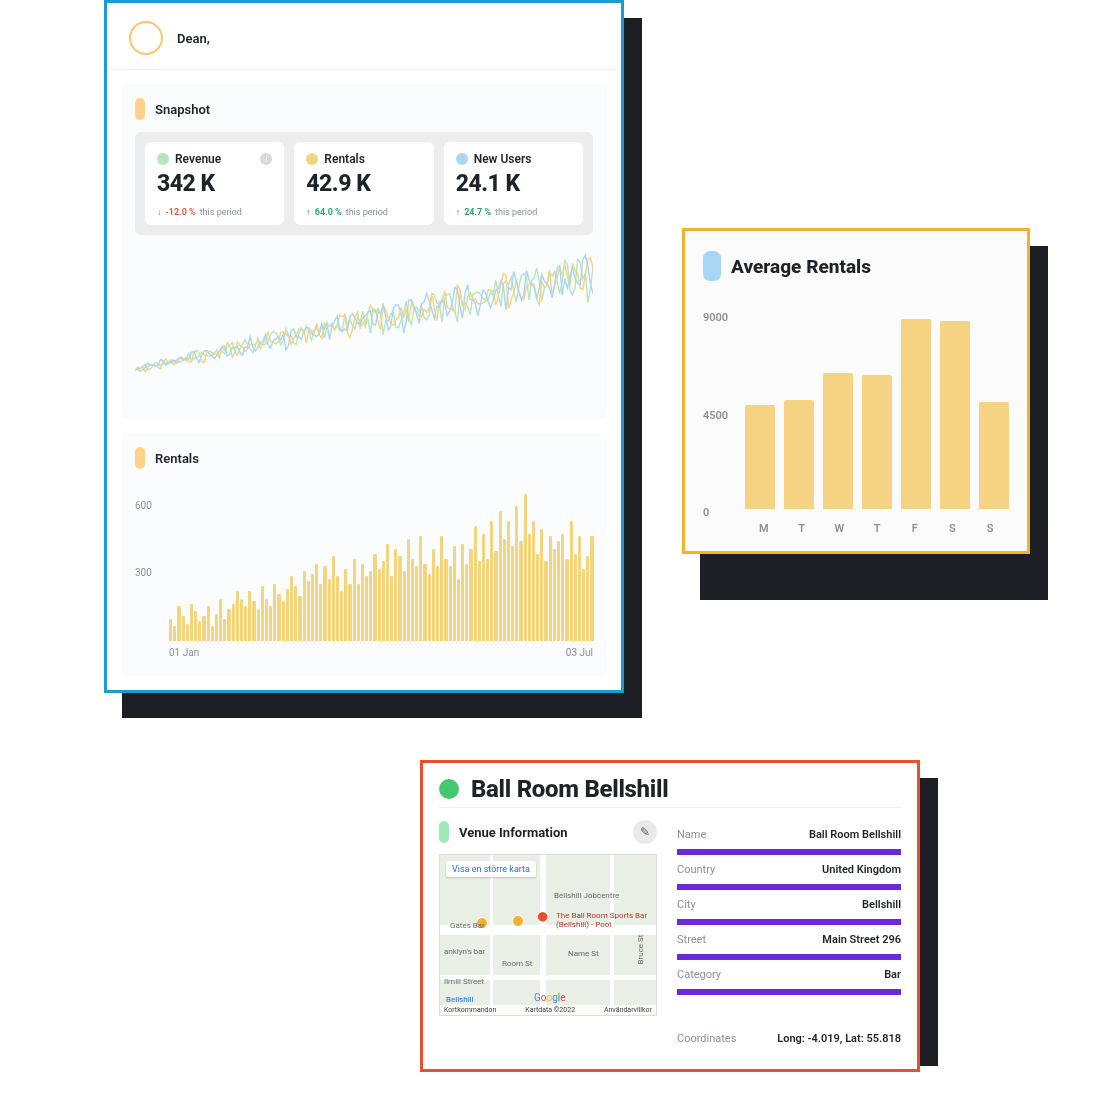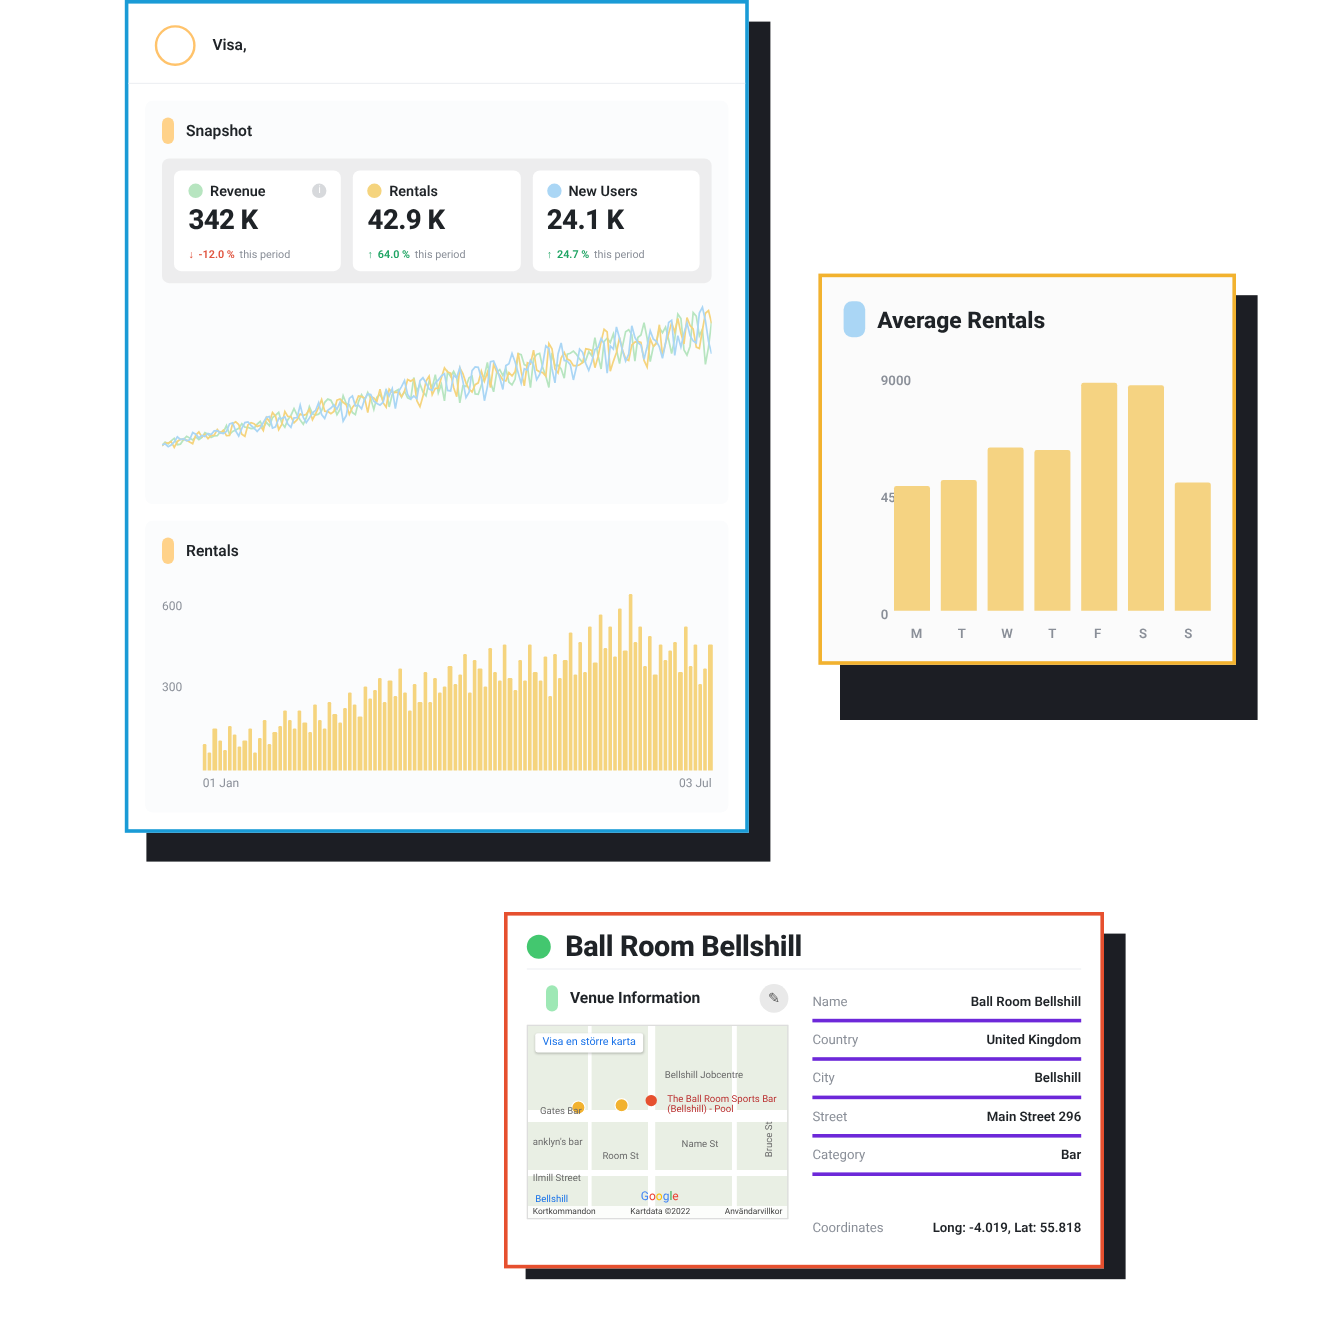--- a/index.html
+++ b/index.html
@@ -107,21 +107,21 @@
     z-index:2;
     padding:20px 18px 16px;
   }
   .avg .sec-head { margin-bottom:24px; }
   .avg-title { font-size:19px; font-weight:800; color:#1f2327; }
   .avg-chart {
     position:relative;
     height:230px;
     padding-left:42px;
   }
-  .avg-ytick { position:absolute; left:0; font-size:11px; color:#8a8f98; font-weight:600; transform:translateY(-50%);margin-left:31px; }
+  .avg-ytick { position:absolute; left:0; font-size:11px; color:#8a8f98; font-weight:600; transform:translateY(-50%); }
   .avg-bars {
     position:absolute;
     left:42px; right:0; top:0; bottom:26px;
     display:flex; align-items:flex-end; gap:9px;
   }
   .avg-bars span { flex:1; background:#f5d382; border-radius:2px 2px 0 0; }
   .avg-xrow {
     position:absolute; left:42px; right:0; bottom:0;
     display:flex;
   }
@@ -134,21 +134,21 @@
     width:500px;
     border:3px solid #e6502f;
     background:#fff;
     z-index:3;
     padding:12px 16px 16px;
   }
   .venue-head { display:flex; align-items:center; gap:12px; padding-bottom:4px; border-bottom:1px solid #eef0f3; }
   .venue-title { font-size:24px; font-weight:800; color:#1f2327; letter-spacing:-.3px; }
   .venue-body { display:flex; gap:20px; margin-top:12px; }
   .venue-left { flex:0 0 218px; }
-  .vi-head { display:flex; align-items:center; gap:10px; margin-bottom:10px;margin-left:16px; }
+  .vi-head { display:flex; align-items:center; gap:10px; margin-bottom:10px; }
   .vi-title { font-size:13px; font-weight:700; color:#1f2327; flex:1; }
   .edit-btn {
     width:24px;height:24px;border-radius:50%;
     background:#e9e9e9; display:flex;align-items:center;justify-content:center;
     font-size:12px; color:#555; cursor:pointer;
   }
   .map {
     width:218px; height:162px;
     position:relative;
     background:#e9efe4;
@@ -179,34 +179,34 @@
   .g-logo span:nth-child(3){color:#FBBC05}
   .g-logo span:nth-child(4){color:#4285F4}
   .g-logo span:nth-child(5){color:#34A853}
   .g-logo span:nth-child(6){color:#EA4335}
 
   .venue-right { flex:1; }
   .info-row {
     display:flex; justify-content:space-between;
     font-size:11px;
     padding:8px 0;
-    border-bottom:3px solid #6d28d9;
+    border-bottom:6px solid #6d28d9;
   }
   .info-row:last-child { border-bottom:none;margin-top:29px; }
   .info-k { color:#8a8f98; }
   .info-v { color:#1f2327; font-weight:600; text-align:right; }
 </style>
 </head>
 <body>
 
 <div class="shadow dash-shadow"></div>
 <div class="dash">
   <div class="dash-greet">
     <div class="avatar-ring"></div>
-    <div class="greet-text">Visa,</div>
+    <div class="greet-text">Dean,</div>
   </div>
 
   <div class="section-card">
     <div class="sec-head">
       <div class="pill pill-orange"></div>
       <div class="sec-title">Snapshot</div>
     </div>
 
     <div class="kpi-row">
       <div class="kpi">

